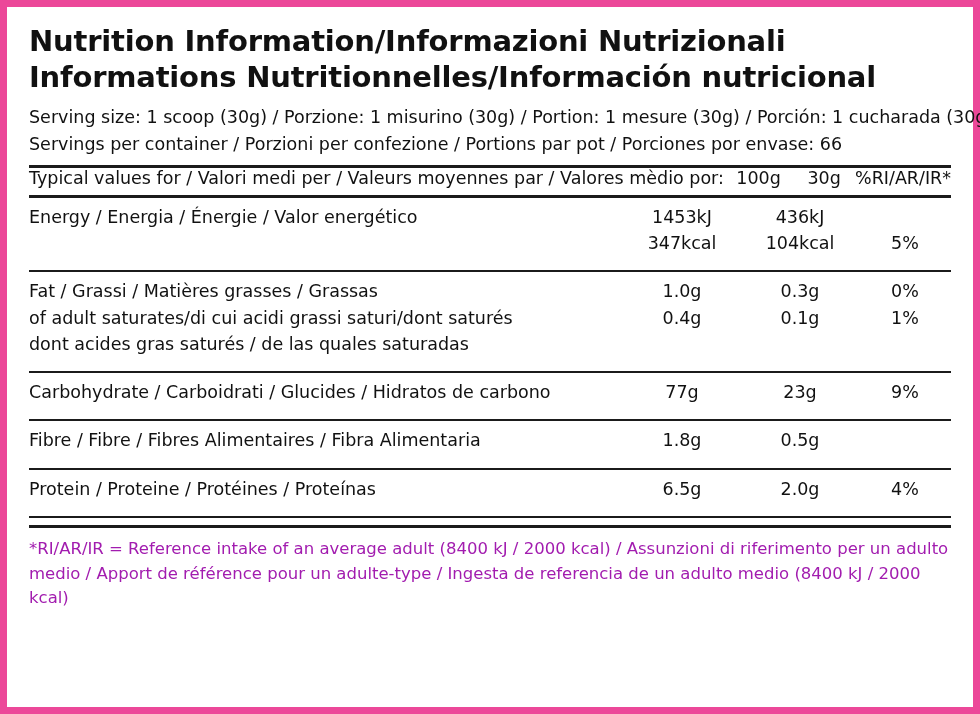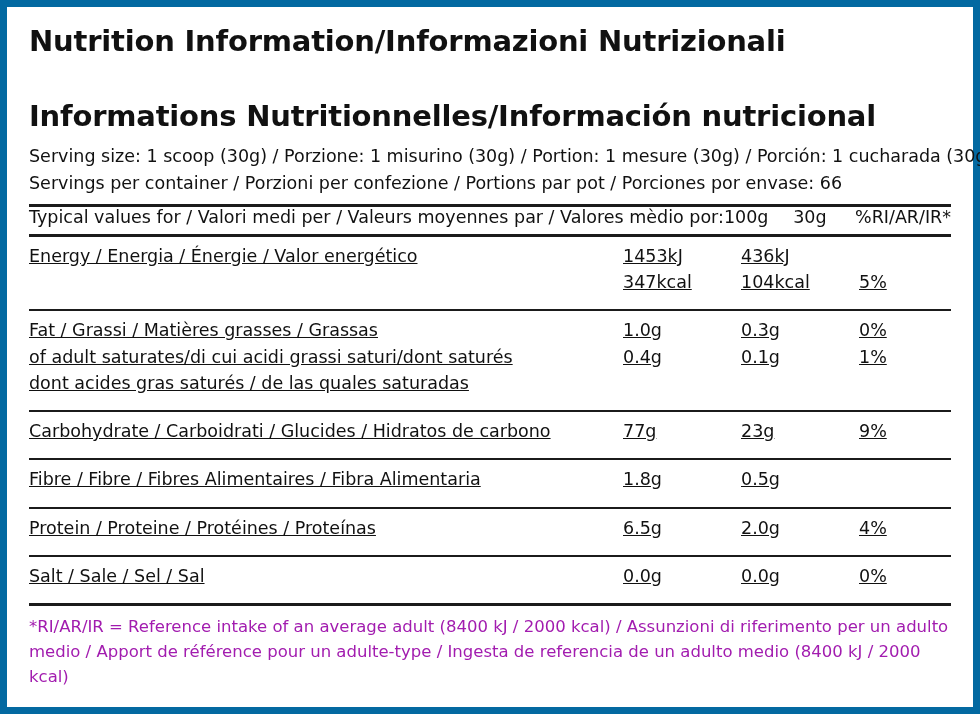--- a/index.html
+++ b/index.html
@@ -11,35 +11,34 @@
     height: 714px;
     background: #ffffff;
     font-family: "DejaVu Sans", sans-serif;
     color: #000000;
     overflow: hidden;
   }
   .panel {
     box-sizing: border-box;
     width: 980px;
     height: 714px;
-    border: 7px solid #0369a1;
+    border: 7px solid #ec4899;
     padding: 16px 22px 10px 22px;
     display: flex;
     flex-direction: column;
   }
   .title {
     font-size: 29px;
     font-weight: bold;
     letter-spacing: -0.2px;
     line-height: 1.25;
     color: #111111;
   }
   .title .line2 {
     display: block;
-    margin-top: 39px;
   }
   .serving {
     font-size: 17.5px;
     line-height: 1.55;
     margin-top: 8px;
     color: #111111;
   }
   .serving div {
     white-space: nowrap;
   }
@@ -58,33 +57,32 @@
   }
   table.nut td {
     padding: 0;
     vertical-align: top;
   }
   td.label {
     text-align: left;
     white-space: nowrap;
   }
   td.num {
-    text-align: left;
+    text-align: center;
     white-space: nowrap;
     width: 118px;
   }
   td.num.pct {
     width: 92px;
   }
   .section {
     padding: 6px 0 7px 0;
   }
   .section .row {
     line-height: 1.5;
-    text-decoration: underline;
   }
   .headrow td {
     padding: 5px 0 6px 0;
     margin-left: 20px;
   }
   .energy td {
     line-height: 1.5;
   }
   .footnote {
     font-size: 16.5px;
@@ -215,32 +213,20 @@
         <td class="num">6.5g</td>
         <td class="num">2.0g</td>
         <td class="num pct">4%</td>
       </tr>
     </tbody>
       </table>
   </div>
 
   <div class="rule thin"></div>
 
-  <div class="section">
-    <table class="nut">
-      <tbody>
-          <tr class="row">
-        <td class="label">Salt / Sale / Sel / Sal</td>
-        <td class="num">0.0g</td>
-        <td class="num">0.0g</td>
-        <td class="num pct">0%</td>
-      </tr>
-    </tbody>
-      </table>
-  </div>
 
   <div class="rule"></div>
 
   <div class="footnote">
     <div>*RI/AR/IR = Reference intake of an average adult (8400 kJ / 2000 kcal) / Assunzioni di riferimento per un adulto</div>
     <div>medio / Apport de référence pour un adulte-type / Ingesta de referencia de un adulto medio (8400 kJ / 2000 kcal)</div>
   </div>
 
   <div class="spacer"></div>
 </div>

